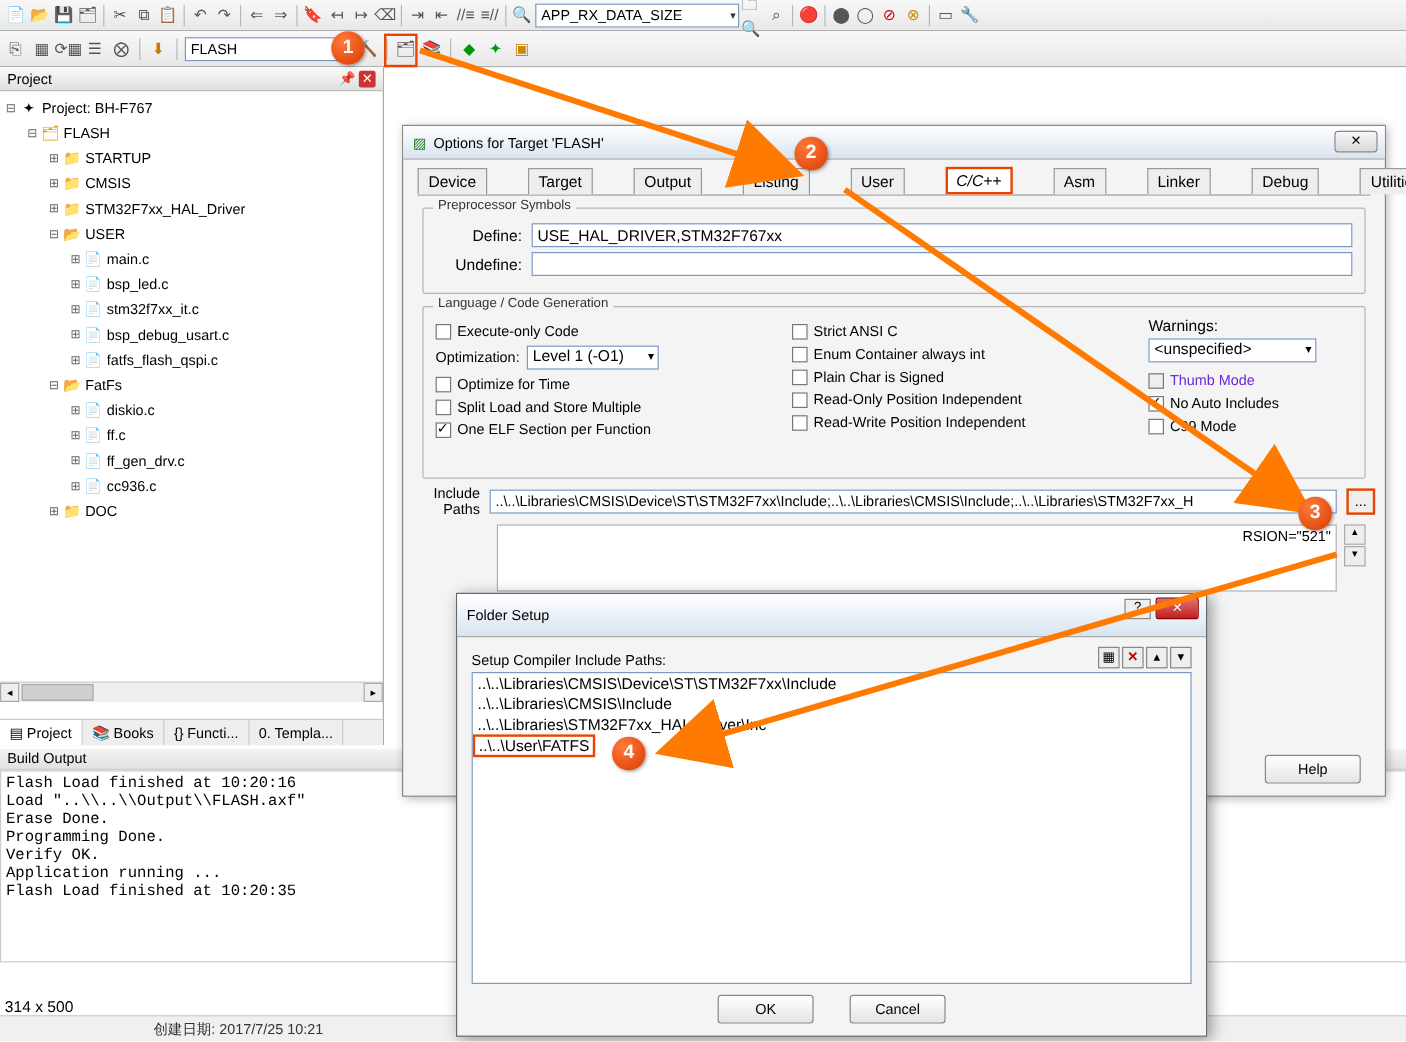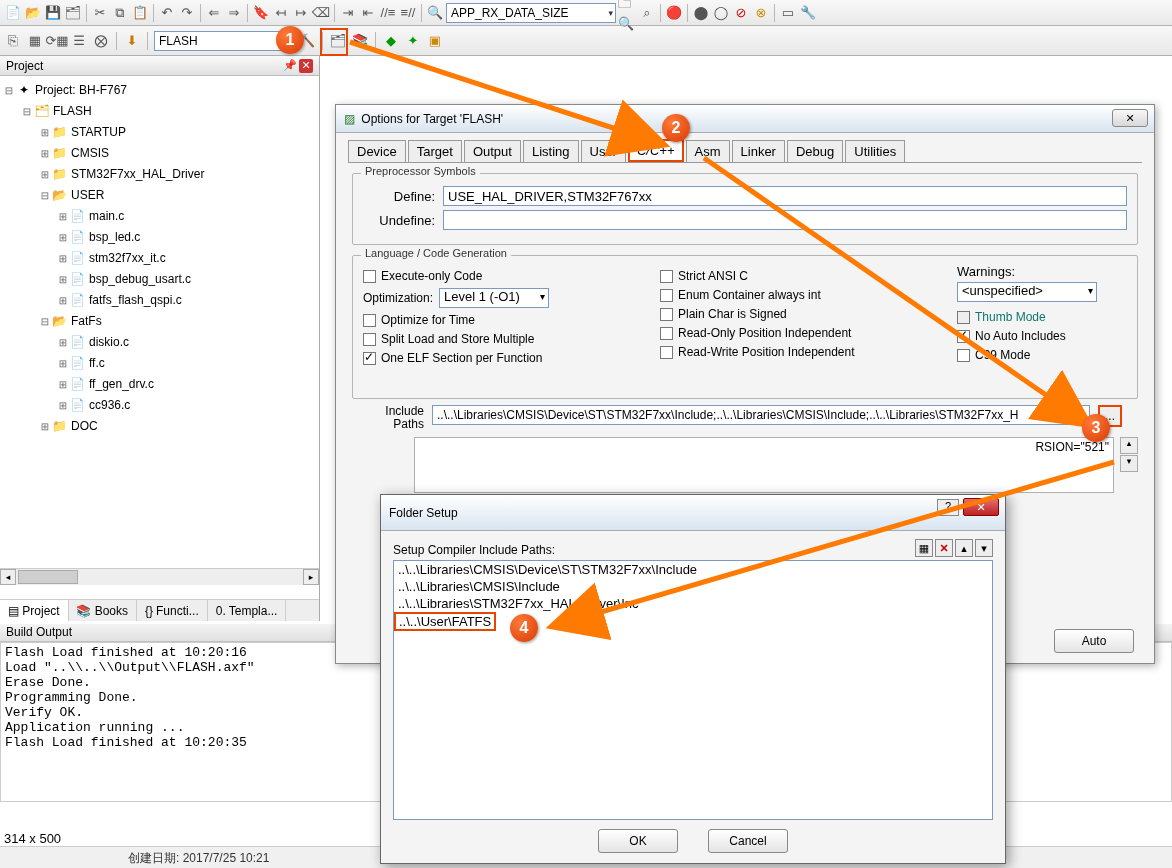--- a/index.html
+++ b/index.html
@@ -29,39 +29,39 @@
 .view-tab{padding:3px 8px;font-size:12px;border-right:1px solid #ccc;display:flex;align-items:center;gap:3px;cursor:pointer;}
 .view-tab.active{background:#fff;}
 .build-output{position:absolute;top:624px;left:0;width:1172px;height:198px;}
 .build-header{height:18px;background:linear-gradient(#f4f4f4,#e0e0e0);border-bottom:1px solid #c0c0c0;padding:1px 6px;font-size:12px;}
 .build-content{height:160px;overflow:auto;background:#fff;border:1px solid #ccc;font-family:"Courier New",monospace;font-size:13px;white-space:pre;padding:2px 4px;}
 .statusbar{position:absolute;bottom:0;left:0;right:0;height:22px;background:#f0f0f0;border-top:1px solid #ccc;padding:3px 8px;font-size:13px;color:#333;display:flex;gap:120px;}
 .dimlabel{position:absolute;bottom:22px;left:4px;font-size:13px;}
 .dialog1{position:absolute;top:104px;left:335px;width:820px;height:560px;background:#f4f4f4;border:1px solid #888;box-shadow:2px 2px 8px rgba(0,0,0,.3);}
 .titlebar{height:28px;background:linear-gradient(#fff,#d8e4f0);display:flex;align-items:center;padding:0 8px;font-size:14px;border-bottom:1px solid #aaa;position:relative;}
 .titlebar .closex{position:absolute;right:6px;top:4px;width:36px;height:18px;border:1px solid #888;border-radius:3px;background:linear-gradient(#f8f8f8,#d8d8d8);text-align:center;font-size:11px;line-height:16px;cursor:pointer;}
-.tabs{margin:8px 12px 0 12px;display:flex;border-bottom:1px solid #999;height:22px;align-items:flex-end;}
+.tabs{margin:8px 12px 0 12px;display:flex;border-bottom:1px solid #999;height:22px;align-items:flex-end;gap:32px;}
 .tab{padding:3px 8px;border:1px solid #999;border-bottom:none;background:#eee;margin-right:2px;cursor:pointer;font-size:13px;}
 .tab.active{background:#fff;font-style:italic;}
 .tab.cchighlight{border:2px solid #e84600;padding:2px 7px;}
 .groupbox{margin:10px 16px 6px 16px;border:1px solid #b5b5b5;border-radius:2px;padding:8px 10px 10px 10px;position:relative;}
 .groupbox-legend{position:absolute;top:-9px;left:8px;background:#f4f4f4;padding:0 4px;font-size:11px;color:#333;}
 .form-row{display:flex;align-items:center;margin:4px 0;}
 .form-label{width:80px;text-align:right;padding-right:8px;font-size:13px;}
 .form-input{flex:1;height:20px;border:1px solid #7a9ac0;background:#fff;padding:2px 4px;font-size:13px;}
 .codegen{display:flex;gap:16px;}
 .col{flex:1;}
 .chk-row{display:flex;align-items:center;gap:5px;margin:5px 0;font-size:13px;}
 .chk{width:13px;height:13px;border:1px solid #777;background:#fff;display:inline-block;position:relative;}
 .chk.checked::after{content:"✓";position:absolute;top:-3px;left:0;font-size:12px;color:#000;}
 .chk.disabled{background:#eee;}
 .opt-row{display:flex;align-items:center;gap:6px;margin:5px 0;}
 .sel{height:20px;border:1px solid #7a9ac0;background:#fff;padding:0 16px 0 4px;position:relative;font-size:13px;}
 .sel::after{content:"▾";position:absolute;right:3px;top:2px;font-size:10px;}
-.include-row{display:flex;gap:8px;margin:6px 32px;}
+.include-row{display:flex;align-items:center;gap:8px;margin:6px 8px;}
 .include-label{width:56px;font-size:12px;text-align:right;line-height:13px;}
 .include-input{flex:1;height:20px;border:1px solid #7a9ac0;background:#fff;padding:2px 4px;font-size:12px;overflow:hidden;white-space:nowrap;}
 .browse-btn{width:24px;height:22px;border:2px solid #e84600;background:#eee;text-align:center;cursor:pointer;font-size:12px;line-height:18px;}
 .compiler-ctrl{display:flex;margin:4px 16px;align-items:flex-start;gap:6px;}
 .compiler-text{flex:1;height:56px;border:1px solid #b0b0b0;background:#fff;padding:2px 4px;font-size:12px;overflow:auto;}
 .scroll-btns{width:18px;display:flex;flex-direction:column;gap:1px;}
 .scroll-btn{height:17px;border:1px solid #aaa;background:#eee;text-align:center;font-size:9px;cursor:pointer;}
 .help-btn{position:absolute;bottom:10px;right:20px;width:80px;height:24px;border:1px solid #888;background:linear-gradient(#fff,#e4e4e4);border-radius:3px;text-align:center;line-height:22px;cursor:pointer;}
 .dialog2{position:absolute;top:494px;left:380px;width:626px;height:370px;background:#f4f4f4;border:1px solid #666;box-shadow:3px 3px 12px rgba(0,0,0,.4);}
 .d2-title{height:36px;background:linear-gradient(#fff,#d8e4f0);display:flex;align-items:center;padding:0 8px;font-size:13px;border-bottom:1px solid #aaa;position:relative;}
@@ -358,21 +358,21 @@
         <div class="chk-row">
             <span class="chk"></span>
             <span>Read-Write Position Independent</span>
           </div>
       </div>
       <div class="col" style="flex:0 0 170px">
         <div style="font-size:13px">Warnings:</div>
         <div class="sel" style="width:140px;margin:3px 0 8px 0">&lt;unspecified&gt;</div>
         <div class="chk-row">
             <span class="chk disabled"></span>
-            <span style="color:#0f766e">Thumb Mode</span>
+            <span style="color:#6d28d9">Thumb Mode</span>
           </div>
         <div class="chk-row">
             <span class="chk checked"></span>
             <span>No Auto Includes</span>
           </div>
         <div class="chk-row">
             <span class="chk"></span>
             <span>C99 Mode</span>
           </div>
       </div>
@@ -390,21 +390,21 @@
     <div style="width:56px"></div>
     <div class="compiler-text">
         <span style="float:right">RSION="521"</span>
       </div>
     <div class="scroll-btns">
       <div class="scroll-btn">▴</div>
       <div class="scroll-btn">▾</div>
     </div>
   </div>
 
-  <div class="help-btn">Auto</div>
+  <div class="help-btn">Help</div>
 </div>
 
 <div class="dialog2">
   <div class="d2-title">
     <span>Folder Setup</span>
     <span class="help-q">?</span>
     <span class="closex2">✕</span>
   </div>
   <div class="d2-body">
     <div style="display:flex;align-items:center">

